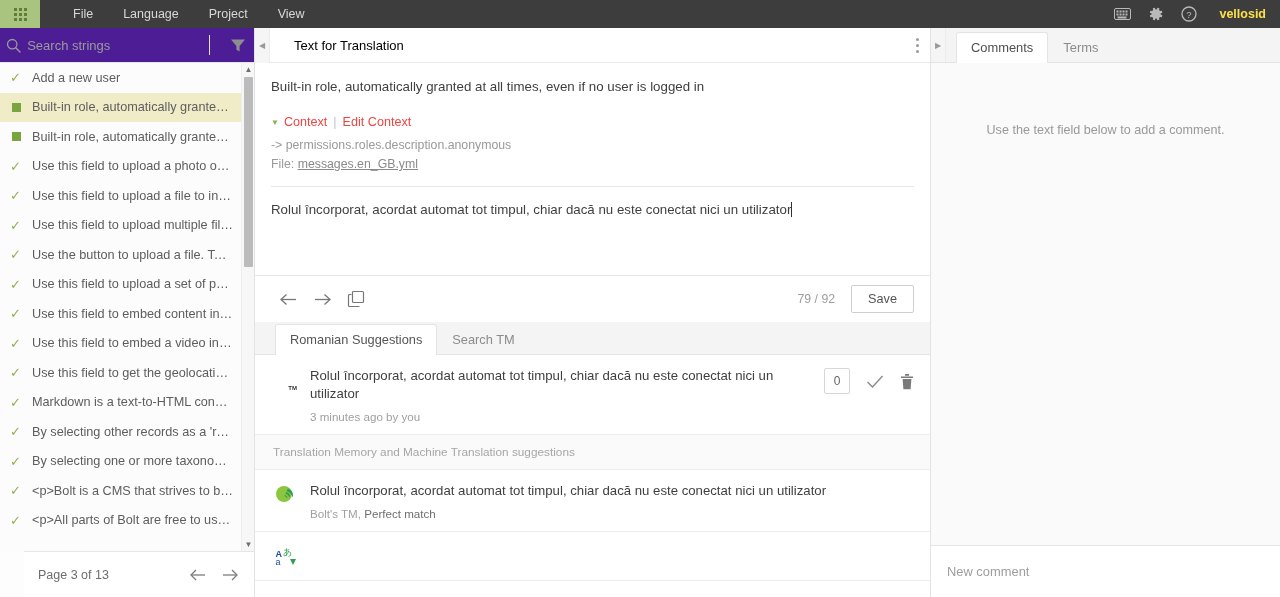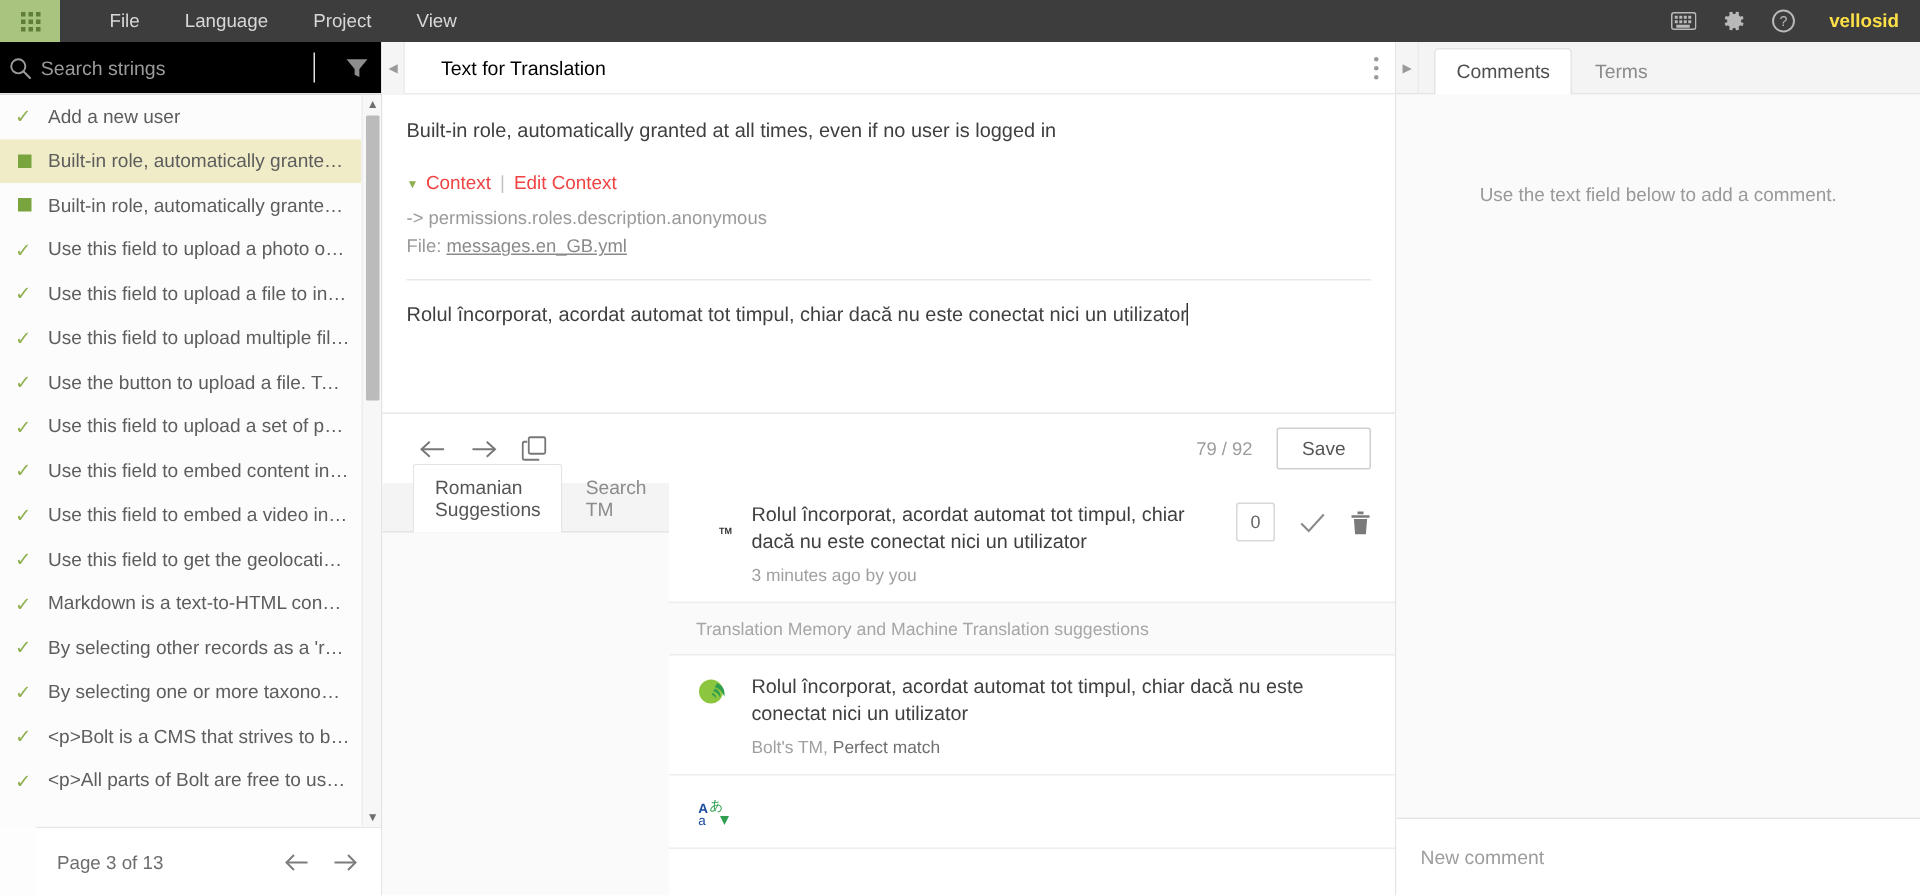--- a/index.html
+++ b/index.html
@@ -38,21 +38,21 @@
   
   .body { flex: 1 1 auto; display: flex; min-height: 0; }
 
   
   .sidebar {
     width: 255px; flex: 0 0 255px; display: flex; flex-direction: column;
     border-right: 1px solid #e3e3e3; background: #fdfdfd; min-height: 0;
   }
   .search-row {
     height: 35px; flex: 0 0 35px; display: flex; align-items: center;
-    border-bottom: 1px solid #e6e6e6; background: #000000; position: relative;
+    border-bottom: 1px solid #e6e6e6; background: #4c1d95; position: relative;
   }
   .search-icon { width: 34px; display: flex; align-items: center; justify-content: center; color: #9a9a9a; }
   .search-input {
     border: 0; outline: none; font-size: 13px; color: #888; font-family: inherit;
     background: transparent; flex: 1 1 auto; padding: 0;
   }
   .search-input::placeholder { color: #9b9b9b; }
   .search-sep { width: 1px; height: 20px; background: #e0e0e0; margin: 0 12px 0 6px; }
   .filter-btn { width: 40px; display: flex; align-items: center; justify-content: center; cursor: pointer; color: #8d8d8d; }
 
@@ -134,21 +134,21 @@
     display: flex; align-items: center; padding: 0 16px;
   }
   .tool-btn { width: 34px; height: 30px; display: flex; align-items: center; justify-content: center; color: #777; cursor: pointer; }
   .char-count { margin-left: auto; font-size: 12.3px; color: #9d9d9d; margin-right: 16px; }
   .save-btn {
     border: 1px solid #cfcfcf; background: #fff; border-radius: 2px; font-family: inherit;
     font-size: 12.7px; color: #555; padding: 6px 16px; cursor: pointer;
   }
 
   
-  .sugg-wrap { flex: 1 1 auto; display: flex; flex-direction: row; min-height: 0; background: #fafafa; }
+  .sugg-wrap { flex: 1 1 auto; display: flex; flex-direction: column; min-height: 0; background: #fafafa; }
   .sugg-tabs { height: 33px; flex: 0 0 33px; display: flex; align-items: flex-end; padding-left: 20px;
                border-bottom: 1px solid #e4e4e4; background: #f4f4f4; }
   .sugg-tab {
     font-size: 12.8px; color: #8b8b8b; padding: 7px 14px 8px 14px; cursor: pointer;
     border: 1px solid transparent; border-bottom: none; position: relative; top: 1px;
   }
   .sugg-tab.active { background: #fff; color: #555; border-color: #e4e4e4; border-radius: 3px 3px 0 0; }
 
   .sugg-list { flex: 1 1 auto; overflow: hidden; background: #fff; }
   .sugg-row { display: flex; align-items: flex-start; padding: 12px 16px 11px 18px; border-bottom: 1px solid #ededed; }

